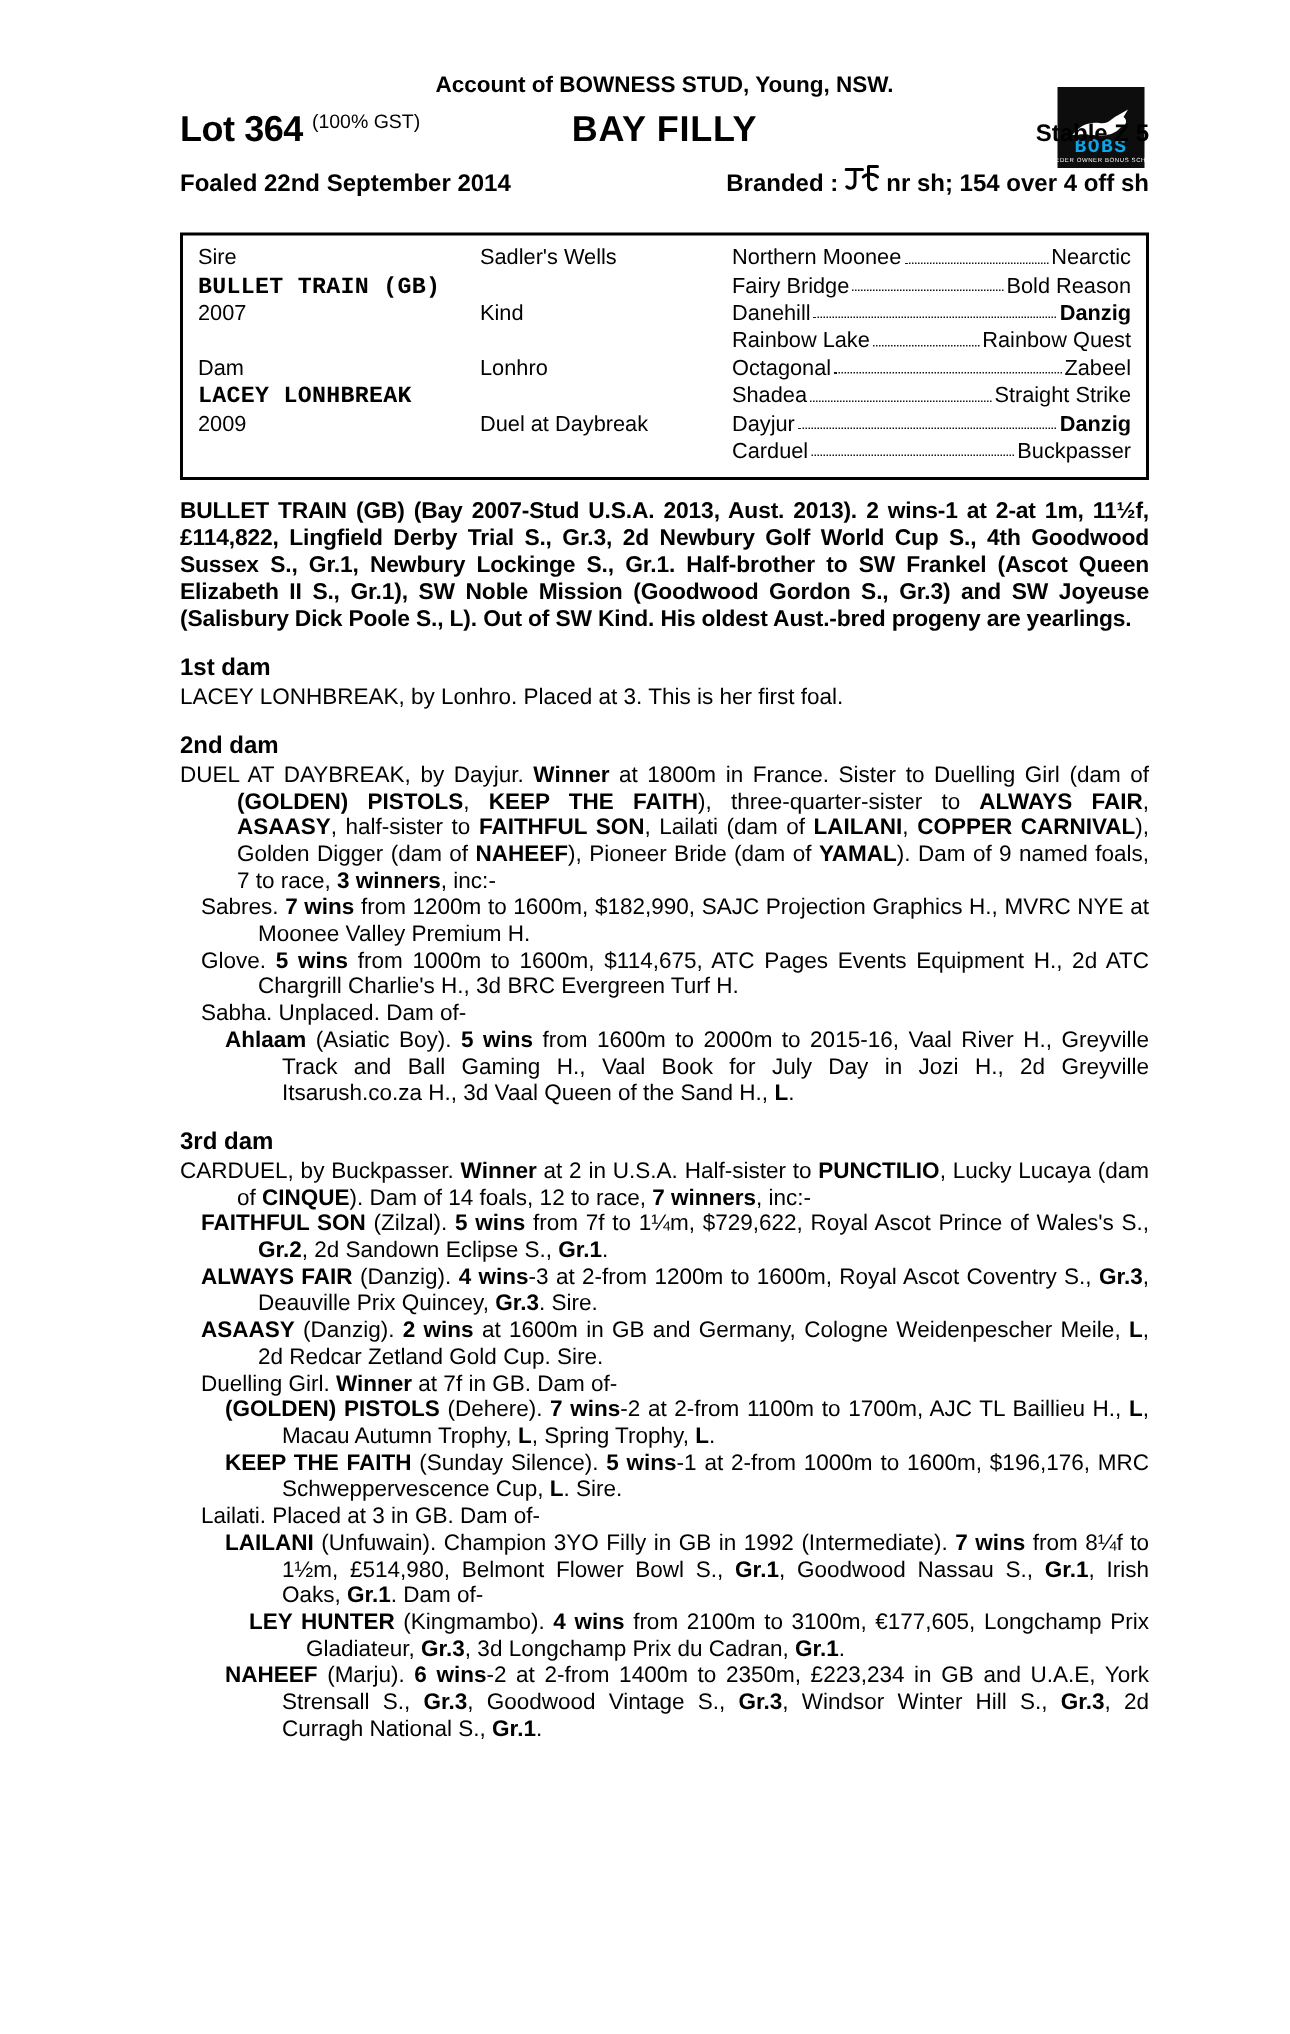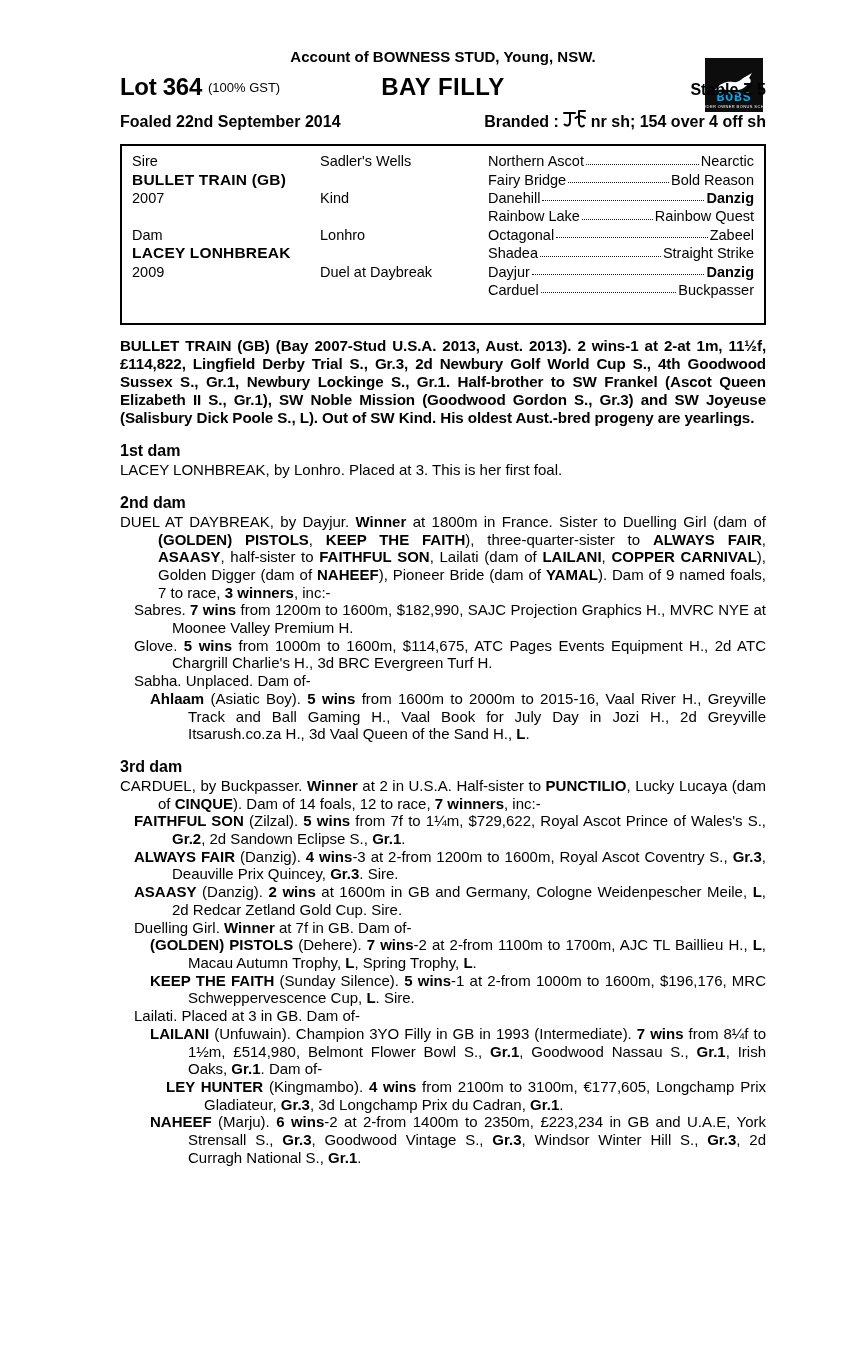--- a/index.html
+++ b/index.html
@@ -4,41 +4,41 @@
 <style>
   html,body{margin:0;padding:0;background:#fff;}
   .page{position:relative;width:860px;height:1356px;background:#ffffff;overflow:hidden;
         font-family:"Liberation Sans", sans-serif;color:#000;}
   .content{position:absolute;left:120px;top:0;width:646px;}
   .b{font-weight:bold;}
 
   
   .account{margin-top:48px;text-align:center;font-weight:bold;font-size:15px;line-height:18px;}
   .lotline{display:grid;grid-template-columns:1fr auto 1fr;align-items:baseline;margin-top:7px;}
-  .lotleft{display:flex;align-items:center;}
+  .lotleft{display:flex;align-items:flex-start;}
   .lotnum{font-size:24px;font-weight:bold;letter-spacing:-0.3px;}
   .gst{font-size:13px;margin-left:6px;}
   .horsetitle{font-size:24px;font-weight:bold;text-align:right;letter-spacing:0.5px;}
   .stable{font-size:16px;font-weight:bold;text-align:right;}
   .foaledline{display:flex;justify-content:space-between;align-items:baseline;font-size:16px;margin-top:7px;font-weight:bold;}
   .branded{display:flex;align-items:baseline;}
   .brandmark{margin:0 4px;position:relative;top:2px;}
 
   
   .bobs{position:absolute;right:97px;top:58px;width:58px;height:54px;background:#0d0d0d;
         display:flex;flex-direction:column;align-items:center;justify-content:flex-end;padding-bottom:3px;box-sizing:border-box;}
   .bobs .horse{margin-bottom:-1px;}
   .bobs .word{color:#0ea5e9;font-family:Liberation Mono, monospace;font-weight:bold;font-size:13px;letter-spacing:1px;line-height:13px;}
   .bobs .sub{color:#fff;font-size:4px;letter-spacing:0.4px;line-height:5px;white-space:nowrap;}
 
   
-  .pedigree{border:2.5px solid #000;margin-top:13px;padding:6px 10px 24px 10px;
+  .pedigree{border:2.5px solid #000;margin-top:23px;padding:6px 10px 8px 10px;
             display:grid;grid-template-columns:188px 168px 1fr;grid-auto-rows:18.4px;
             font-size:14.5px;align-items:center;}
-  .pedname{font-size:15.5px;font-weight:bold;letter-spacing:0.2px;white-space:nowrap;}
+  .pedname{font-size:15.5px;font-weight:bold;letter-spacing:0.2px;white-space:nowrap;font-family:Liberation Mono, monospace;}
   .ancrow{display:flex;align-items:center;width:100%;}
   .ancrow .nm{white-space:nowrap;}
   .ancrow .dots{flex:1;border-bottom:1.8px dotted #1a1a1a;margin:0 2px;position:relative;top:3px;min-width:6px;}
 
   
   .boldpara{font-weight:bold;text-align:justify;font-size:15.2px;line-height:18px;margin-top:12px;letter-spacing:-0.1px;}
   .sechead{font-weight:bold;font-size:16px;line-height:18px;margin-top:15px;margin-bottom:1px;}
   p.hang{margin:0;text-align:justify;font-size:15px;line-height:17.7px;}
   .h0{padding-left:38px;text-indent:-38px;}
   .h1{padding-left:52px;text-indent:-38px;}
@@ -90,21 +90,21 @@
       <div style="grid-area:3/1">2007</div>
       <div style="grid-area:3/2">Kind</div>
 
       <div style="grid-area:5/1">Dam</div>
       <div style="grid-area:5/2">Lonhro</div>
       <div class="pedname" style="grid-area:6/1/7/3">LACEY LONHBREAK</div>
       <div style="grid-area:7/1">2009</div>
       <div style="grid-area:7/2">Duel at Daybreak</div>
 
       <div class="ancrow" style="grid-area:1/3">
-        <span class="nm">Northern Ascot</span>
+        <span class="nm">Northern Moonee</span>
           <span class="dots"></span>
           <span class="nm">Nearctic</span>
       </div>
       <div class="ancrow" style="grid-area:2/3">
         <span class="nm">Fairy Bridge</span>
           <span class="dots"></span>
           <span class="nm">Bold Reason</span>
       </div>
       <div class="ancrow" style="grid-area:3/3">
         <span class="nm">Danehill</span>
@@ -152,18 +152,18 @@
 
     <div class="sechead">3rd dam</div>
     <p class="hang h0"><span>CARDUEL, by Buckpasser. </span><span class="b">Winner</span><span> at 2 in U.S.A. Half-sister to </span><span class="b">PUNCTILIO</span><span>, Lucky Lucaya (dam of </span><span class="b">CINQUE</span><span>). Dam of 14 foals, 12 to race, </span><span class="b">7 winners</span><span>, inc:-</span></p>
     <p class="hang h1"><span class="b">FAITHFUL SON</span><span> (Zilzal). </span><span class="b">5 wins</span><span> from 7f to 1¼m, $729,622, Royal Ascot Prince of Wales's S., </span><span class="b">Gr.2</span><span>, 2d Sandown Eclipse S., </span><span class="b">Gr.1</span><span>.</span></p>
     <p class="hang h1"><span class="b">ALWAYS FAIR</span><span> (Danzig). </span><span class="b">4 wins</span><span>-3 at 2-from 1200m to 1600m, Royal Ascot Coventry S., </span><span class="b">Gr.3</span><span>, Deauville Prix Quincey, </span><span class="b">Gr.3</span><span>. Sire.</span></p>
     <p class="hang h1"><span class="b">ASAASY</span><span> (Danzig). </span><span class="b">2 wins</span><span> at 1600m in GB and Germany, Cologne Weidenpescher Meile, </span><span class="b">L</span><span>, 2d Redcar Zetland Gold Cup. Sire.</span></p>
     <p class="hang h1"><span>Duelling Girl. </span><span class="b">Winner</span><span> at 7f in GB. Dam of-</span></p>
     <p class="hang h2"><span class="b">(GOLDEN) PISTOLS</span><span> (Dehere). </span><span class="b">7 wins</span><span>-2 at 2-from 1100m to 1700m, AJC TL Baillieu H., </span><span class="b">L</span><span>, Macau Autumn Trophy, </span><span class="b">L</span><span>, Spring Trophy, </span><span class="b">L</span><span>.</span></p>
     <p class="hang h2"><span class="b">KEEP THE FAITH</span><span> (Sunday Silence). </span><span class="b">5 wins</span><span>-1 at 2-from 1000m to 1600m, $196,176, MRC Schweppervescence Cup, </span><span class="b">L</span><span>. Sire.</span></p>
     <p class="hang h1"><span>Lailati. Placed at 3 in GB. Dam of-</span></p>
-    <p class="hang h2"><span class="b">LAILANI</span><span> (Unfuwain). Champion 3YO Filly in GB in 1993 (Intermediate). </span><span class="b">7 wins</span><span> from 8¼f to 1½m, £514,980, Belmont Flower Bowl S., </span><span class="b">Gr.1</span><span>, Goodwood Nassau S., </span><span class="b">Gr.1</span><span>, Irish Oaks, </span><span class="b">Gr.1</span><span>. Dam of-</span></p>
+    <p class="hang h2"><span class="b">LAILANI</span><span> (Unfuwain). Champion 3YO Filly in GB in 1992 (Intermediate). </span><span class="b">7 wins</span><span> from 8¼f to 1½m, £514,980, Belmont Flower Bowl S., </span><span class="b">Gr.1</span><span>, Goodwood Nassau S., </span><span class="b">Gr.1</span><span>, Irish Oaks, </span><span class="b">Gr.1</span><span>. Dam of-</span></p>
     <p class="hang h3"><span class="b">LEY HUNTER</span><span> (Kingmambo). </span><span class="b">4 wins</span><span> from 2100m to 3100m, €177,605, Longchamp Prix Gladiateur, </span><span class="b">Gr.3</span><span>, 3d Longchamp Prix du Cadran, </span><span class="b">Gr.1</span><span>.</span></p>
     <p class="hang h2"><span class="b">NAHEEF</span><span> (Marju). </span><span class="b">6 wins</span><span>-2 at 2-from 1400m to 2350m, £223,234 in GB and U.A.E, York Strensall S., </span><span class="b">Gr.3</span><span>, Goodwood Vintage S., </span><span class="b">Gr.3</span><span>, Windsor Winter Hill S., </span><span class="b">Gr.3</span><span>, 2d Curragh National S., </span><span class="b">Gr.1</span><span>.</span></p>
 
   </div>
 </div>
 
 </body></html>

